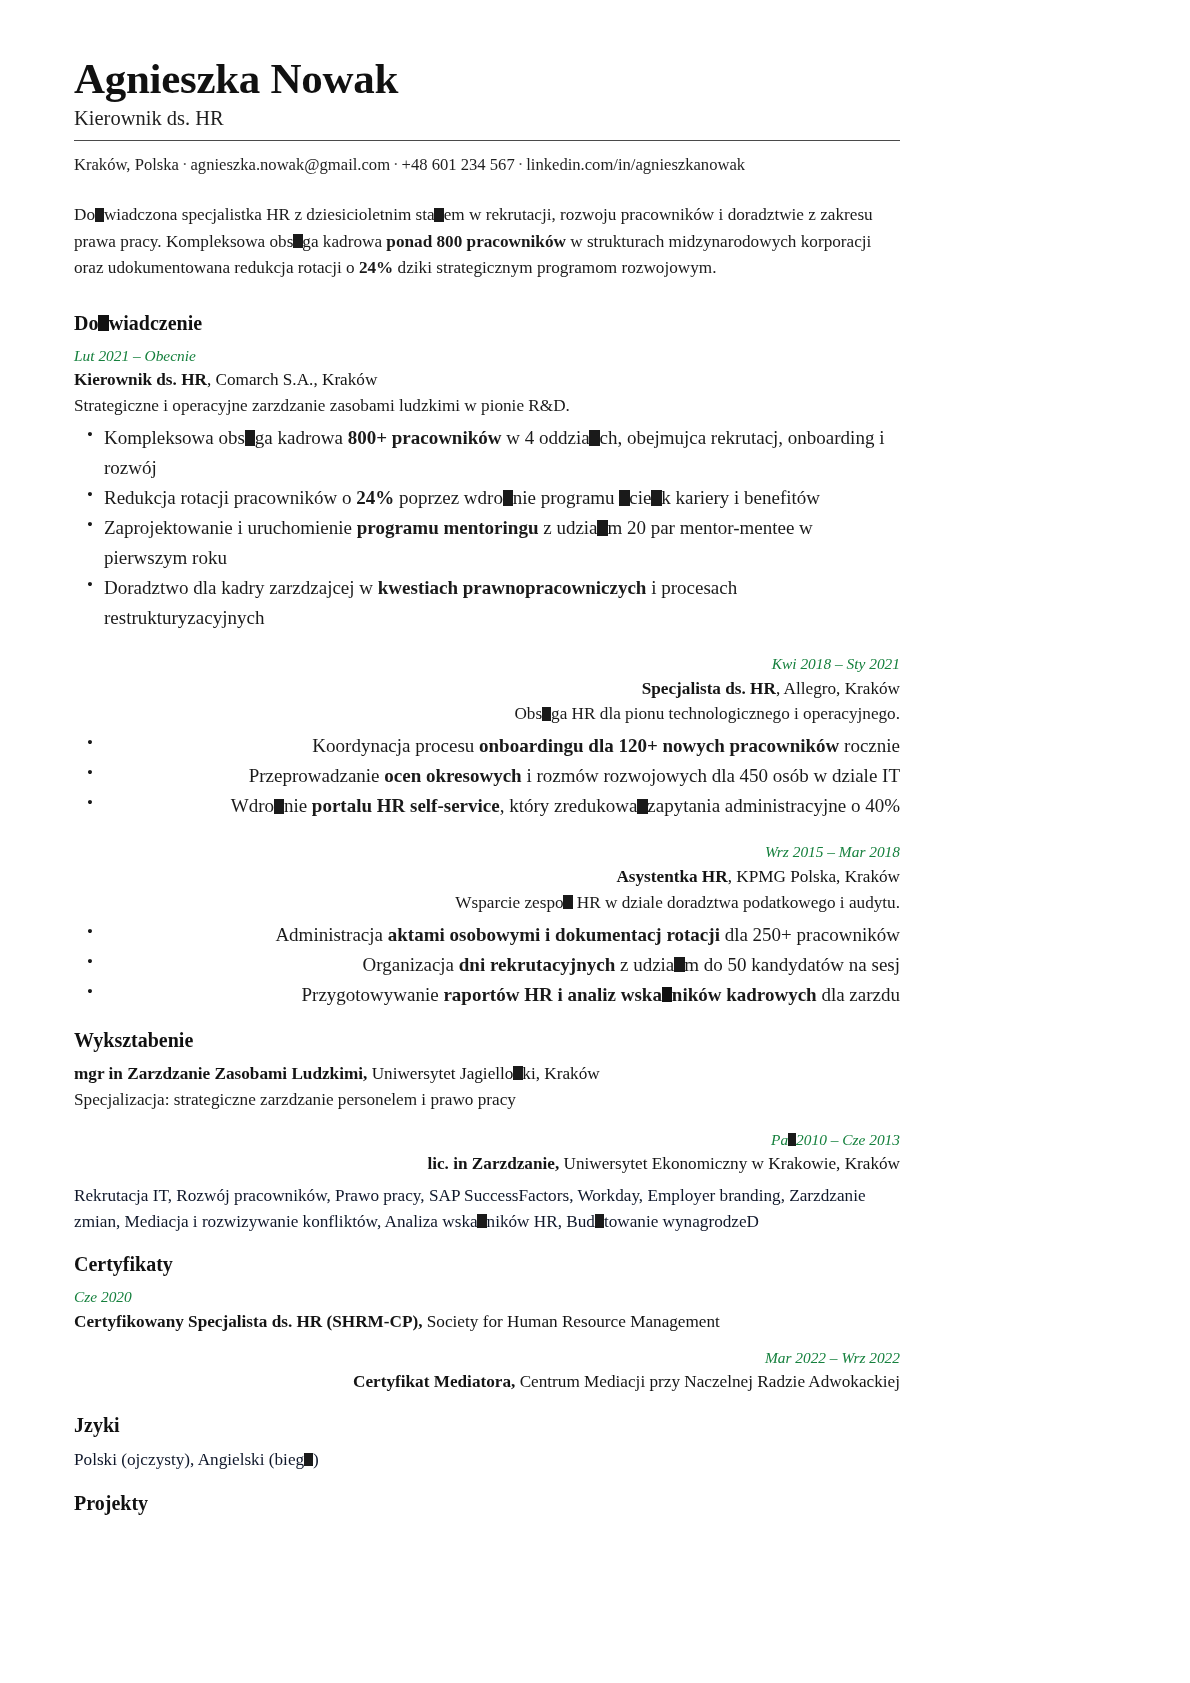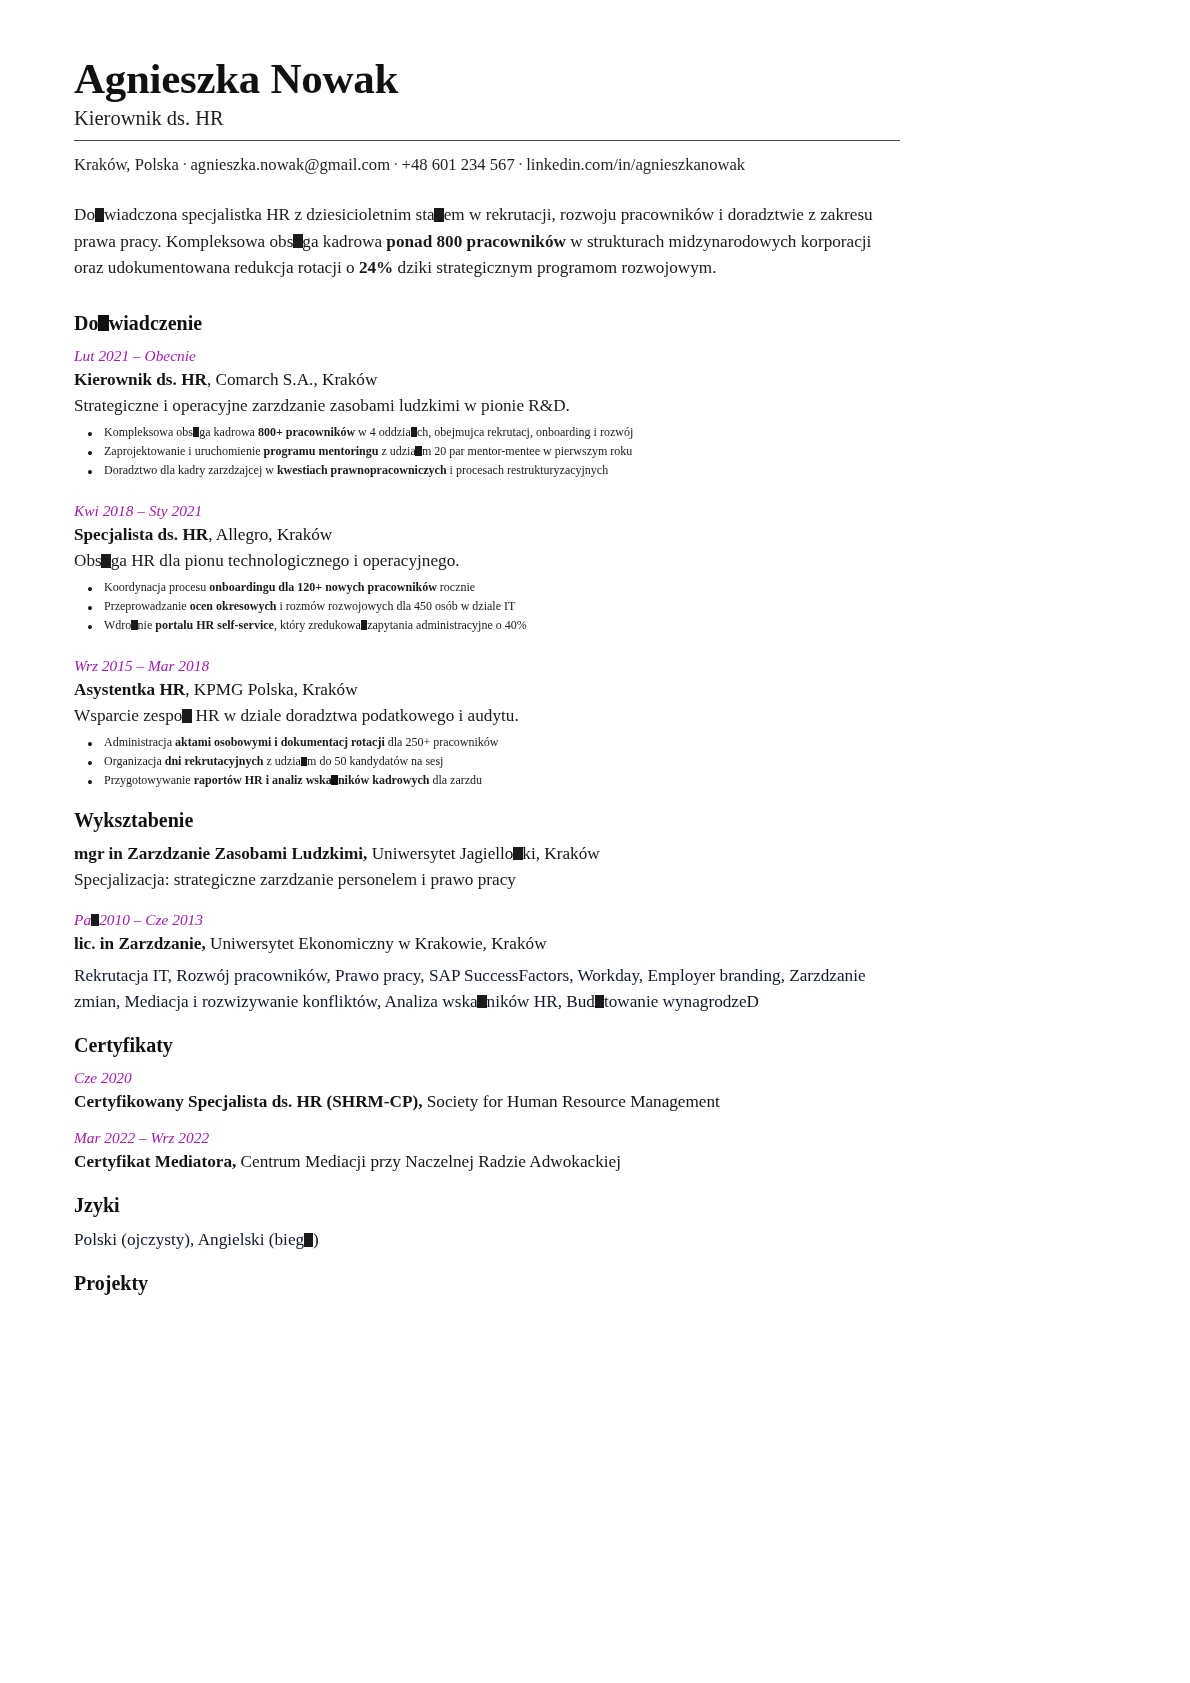--- a/index.html
+++ b/index.html
@@ -73,21 +73,21 @@
     margin: 18px 0 10px 0;
     color: #111111;
     line-height: 1.2;
   }
   .entry {
     margin: 0 0 6px 0;
   }
   .entry-date {
     font-style: italic;
     font-size: 15.4px;
-    color: #a21caf;
+    color: #15803d;
     line-height: 1.45;
     margin: 0 0 1px 0;
   }
   .entry-heading {
     font-size: 17.2px;
     line-height: 1.45;
     margin: 0 0 1px 0;
     color: #141414;
   }
   .entry-heading .role {
@@ -100,36 +100,36 @@
     color: #1a1a1a;
   }
   ul.bullets {
     list-style: none;
     margin: 4px 0 0 0;
     padding: 0;
   }
   ul.bullets li {
     position: relative;
     padding-left: 30px;
-    font-size: 12px;
+    font-size: 19px;
     line-height: 1.58;
     color: #1a1a1a;
   }
   ul.bullets li::before {
     content: "\2022";
     position: absolute;
     left: 13px;
     top: -1px;
     font-size: 17px;
     color: #1a1a1a;
   }
   b, strong { font-weight: bold; }
 
   
-  .entry + .entry { margin-top: 20px; }
+  .entry + .entry { margin-top: 20px; text-align: right; }
   .edu-entry + .edu-entry { margin-top: 16px; }
   .cert-entry + .cert-entry { margin-top: 12px; }
 
   
   .plain-para {
     font-size: 17.2px;
     line-height: 1.5;
     color: #0f172a;
     margin: 0;
   }
@@ -167,20 +167,21 @@
 
   <section class="section">
     <h2 class="section-title"><span>Do</span><span class="mg"></span><span>wiadczenie</span></h2>
 
     <div class="entry">
       <div class="entry-date">Lut 2021 – Obecnie</div>
       <div class="entry-heading"><span class="role">Kierownik ds. HR</span><span>, Comarch S.A., Kraków</span></div>
       <div class="entry-desc">Strategiczne i operacyjne zarzdzanie zasobami ludzkimi w pionie R&amp;D.</div>
       <ul class="bullets">
         <li><span>Kompleksowa obs</span><span class="mg"></span><span>ga kadrowa </span><b>800+ pracowników</b><span> w 4 oddzia</span><span class="mg"></span><span>ch, obejmujca rekrutacj, onboarding i rozwój</span></li>
+        <li><span>Redukcja rotacji pracowników o </span><b>24%</b><span> poprzez wdro</span><span class="mg"></span><span>nie programu </span><span class="mg"></span><span>cie</span><span class="mg"></span><span>k kariery i benefitów</span></li>
         <li><span>Zaprojektowanie i uruchomienie </span><b>programu mentoringu</b><span> z udzia</span><span class="mg"></span><span>m 20 par mentor-mentee w pierwszym roku</span></li>
         <li><span>Doradztwo dla kadry zarzdzajcej w </span><b>kwestiach prawnopracowniczych</b><span> i procesach restrukturyzacyjnych</span></li>
       </ul>
     </div>
 
     <div class="entry">
       <div class="entry-date">Kwi 2018 – Sty 2021</div>
       <div class="entry-heading"><span class="role">Specjalista ds. HR</span><span>, Allegro, Kraków</span></div>
       <div class="entry-desc"><span>Obs</span><span class="mg"></span><span>ga HR dla pionu technologicznego i operacyjnego.</span></div>
       <ul class="bullets">

